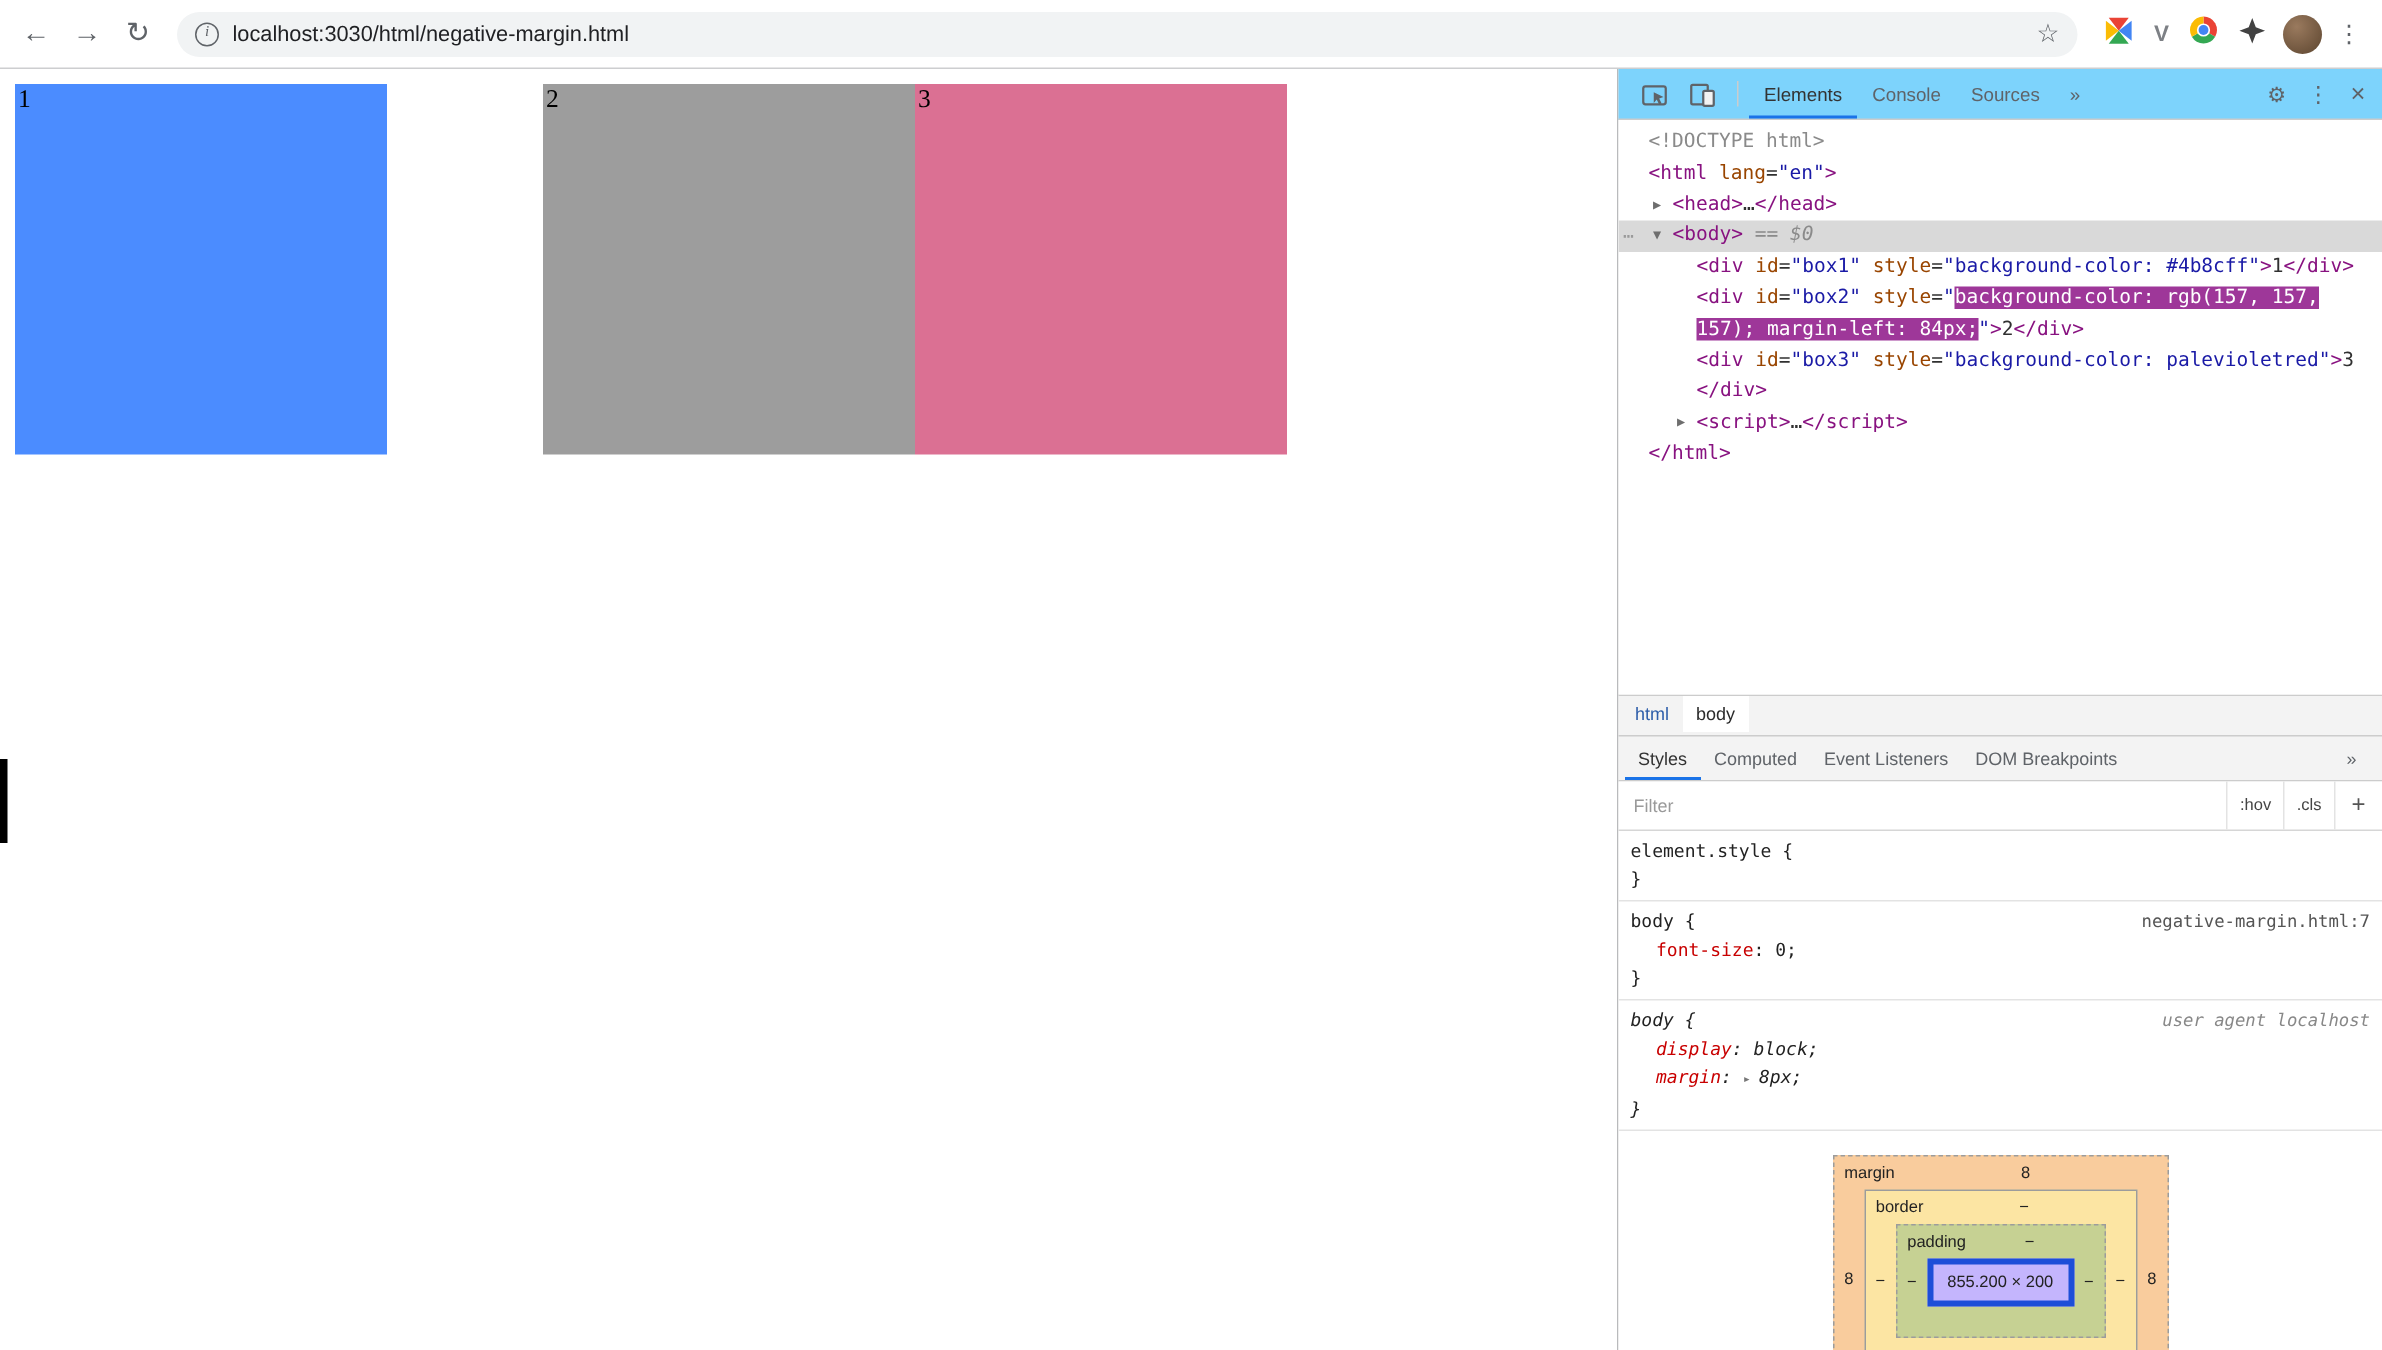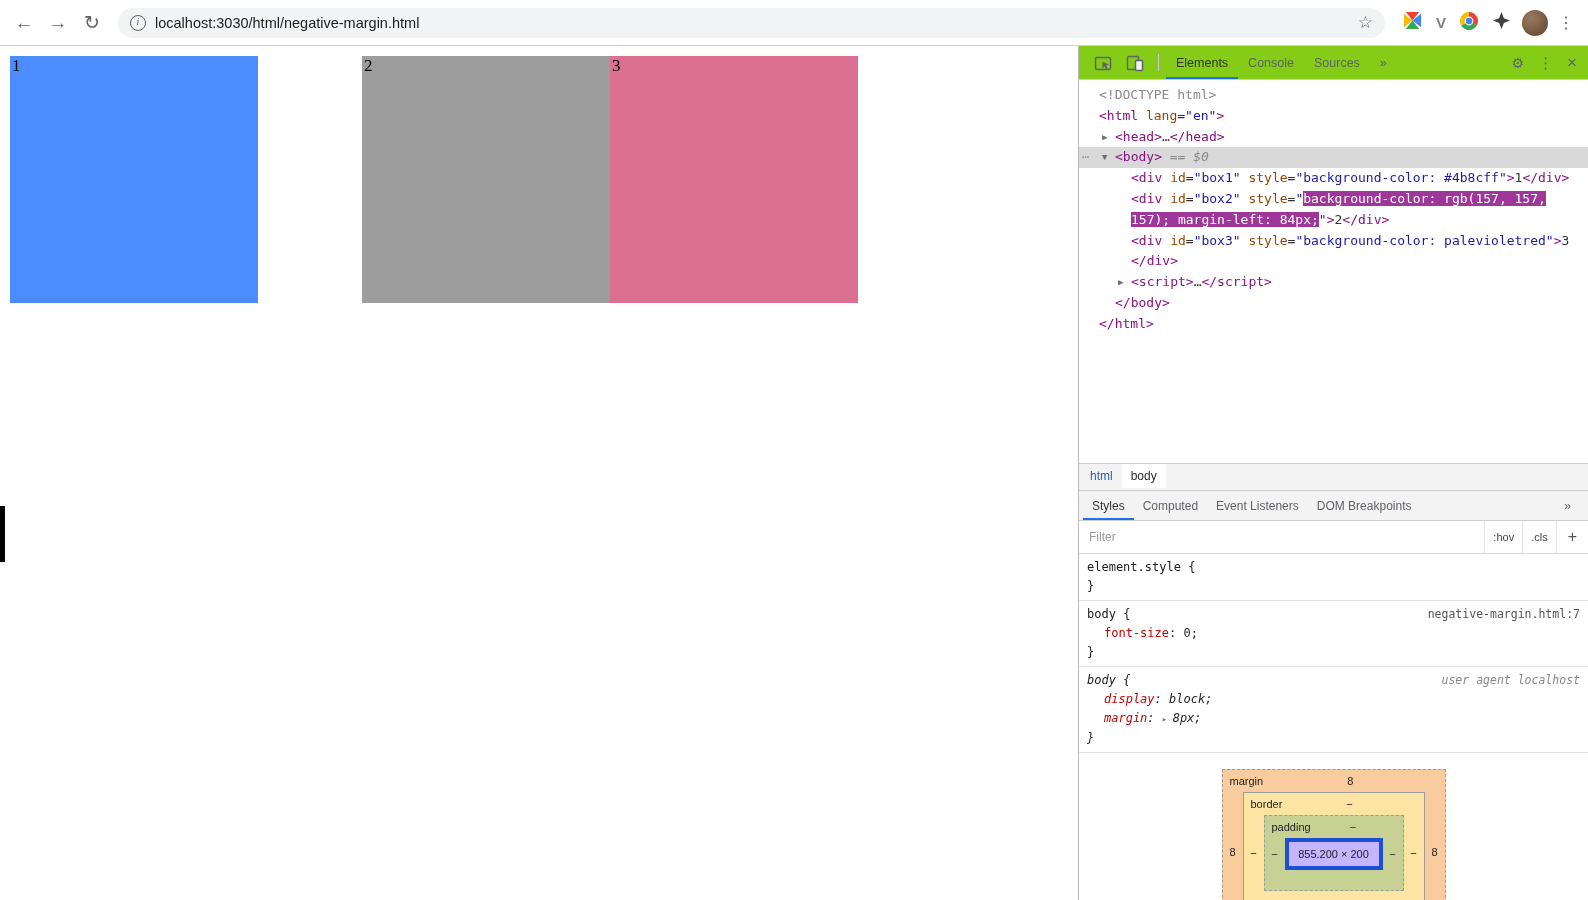--- a/index.html
+++ b/index.html
@@ -20,21 +20,21 @@
   .kebab{font-size:16px;color:#5f6368;padding:0 4px}
 
   
   .content{flex:1;display:flex;position:relative;height:854px;min-height:0}
   .page{flex:1;position:relative;background:#fff;overflow:hidden}
   .page-box{position:absolute;font-size:17px;color:#000;font-family:"Liberation Serif",serif;line-height:1.15;padding-left:2px}
   .artifact{position:absolute;background:#000}
 
   
   .devtools{width:510px;flex:0 0 510px;border-left:1px solid #b9babc;display:flex;flex-direction:column;background:#fff;min-height:0}
-  .dt-toolbar{height:34px;flex:0 0 34px;background:#84cc16;border-bottom:1px solid #ccc;display:flex;align-items:stretch;padding:0 4px 0 8px}
+  .dt-toolbar{height:34px;flex:0 0 34px;background:#7dd3fc;border-bottom:1px solid #ccc;display:flex;align-items:stretch;padding:0 4px 0 8px}
   .dt-icon{display:flex;align-items:center;padding:0 6px;color:#5f6368;cursor:pointer}
   .dt-sep{width:1px;background:#ccc;margin:8px 7px;flex:0 0 1px}
   .dt-tabs{display:flex;align-items:stretch}
   .dt-tab{display:flex;align-items:center;padding:0 10px;font-size:12.5px;color:#5f6368;cursor:pointer}
   .dt-tab.active{color:#333;box-shadow:inset 0 -2px 0 #1a73e8}
   .dt-right{margin-left:auto;display:flex;align-items:center}
   .dt-right span{padding:0 7px;color:#5f6368;cursor:pointer}
   .gear{font-size:14px}.dots3{font-size:15px}.closex{font-size:17px}
 
   
@@ -175,21 +175,20 @@
           <div class="dom-line" style="padding-left: 20px;"><span class="c-muted">&lt;!DOCTYPE html&gt;</span></div>
           <div class="dom-line" style="padding-left: 20px;"><span class="c-tag">&lt;html </span><span class="c-attr">lang</span><span class="c-plain">=</span><span class="c-val">"en"</span><span class="c-tag">&gt;</span></div>
           <div class="dom-line" style="padding-left: 36px;"><span class="arrow" style="left: 23px;">▶</span><span class="c-tag">&lt;head&gt;</span><span class="c-plain">…</span><span class="c-tag">&lt;/head&gt;</span></div>
           <div class="dom-line sel" style="padding-left: 36px;"><span class="dots">⋯</span><span class="arrow" style="left: 23px;">▼</span><span class="c-tag">&lt;body&gt;</span><span class="c-dollar"> == $0</span></div>
           <div class="dom-line" style="padding-left: 52px;"><span class="c-tag">&lt;div </span><span class="c-attr">id</span><span class="c-plain">=</span><span class="c-val">"box1"</span><span class="c-plain"> </span><span class="c-attr">style</span><span class="c-plain">=</span><span class="c-val">"background-color: #4b8cff"</span><span class="c-tag">&gt;</span><span class="c-plain">1</span><span class="c-tag">&lt;/div&gt;</span></div>
           <div class="dom-line" style="padding-left: 52px;"><span class="c-tag">&lt;div </span><span class="c-attr">id</span><span class="c-plain">=</span><span class="c-val">"box2"</span><span class="c-plain"> </span><span class="c-attr">style</span><span class="c-plain">=</span><span class="c-val">"</span><span class="c-hl">background-color: rgb(157, 157,</span></div>
           <div class="dom-line" style="padding-left: 52px;"><span class="c-hl">157); margin-left: 84px;</span><span class="c-val">"</span><span class="c-tag">&gt;</span><span class="c-plain">2</span><span class="c-tag">&lt;/div&gt;</span></div>
           <div class="dom-line" style="padding-left: 52px;"><span class="c-tag">&lt;div </span><span class="c-attr">id</span><span class="c-plain">=</span><span class="c-val">"box3"</span><span class="c-plain"> </span><span class="c-attr">style</span><span class="c-plain">=</span><span class="c-val">"background-color: palevioletred"</span><span class="c-tag">&gt;</span><span class="c-plain">3</span></div>
           <div class="dom-line" style="padding-left: 52px;"><span class="c-tag">&lt;/div&gt;</span></div>
           <div class="dom-line" style="padding-left: 52px;"><span class="arrow" style="left: 39px;">▶</span><span class="c-tag">&lt;script&gt;</span><span class="c-plain">…</span><span class="c-tag">&lt;/script&gt;</span></div>
-          <div class="dom-line" style="padding-left: 36px;"><span class="c-tag">&lt;/body&gt;</span></div>
           <div class="dom-line" style="padding-left: 20px;"><span class="c-tag">&lt;/html&gt;</span></div>
         </div>
 
       <div class="crumbs">
           <span class="crumb">html</span>
           <span class="crumb selected">body</span>
         </div>
 
       <div class="styles-tabs">
           <div class="side-tab active">Styles</div>

